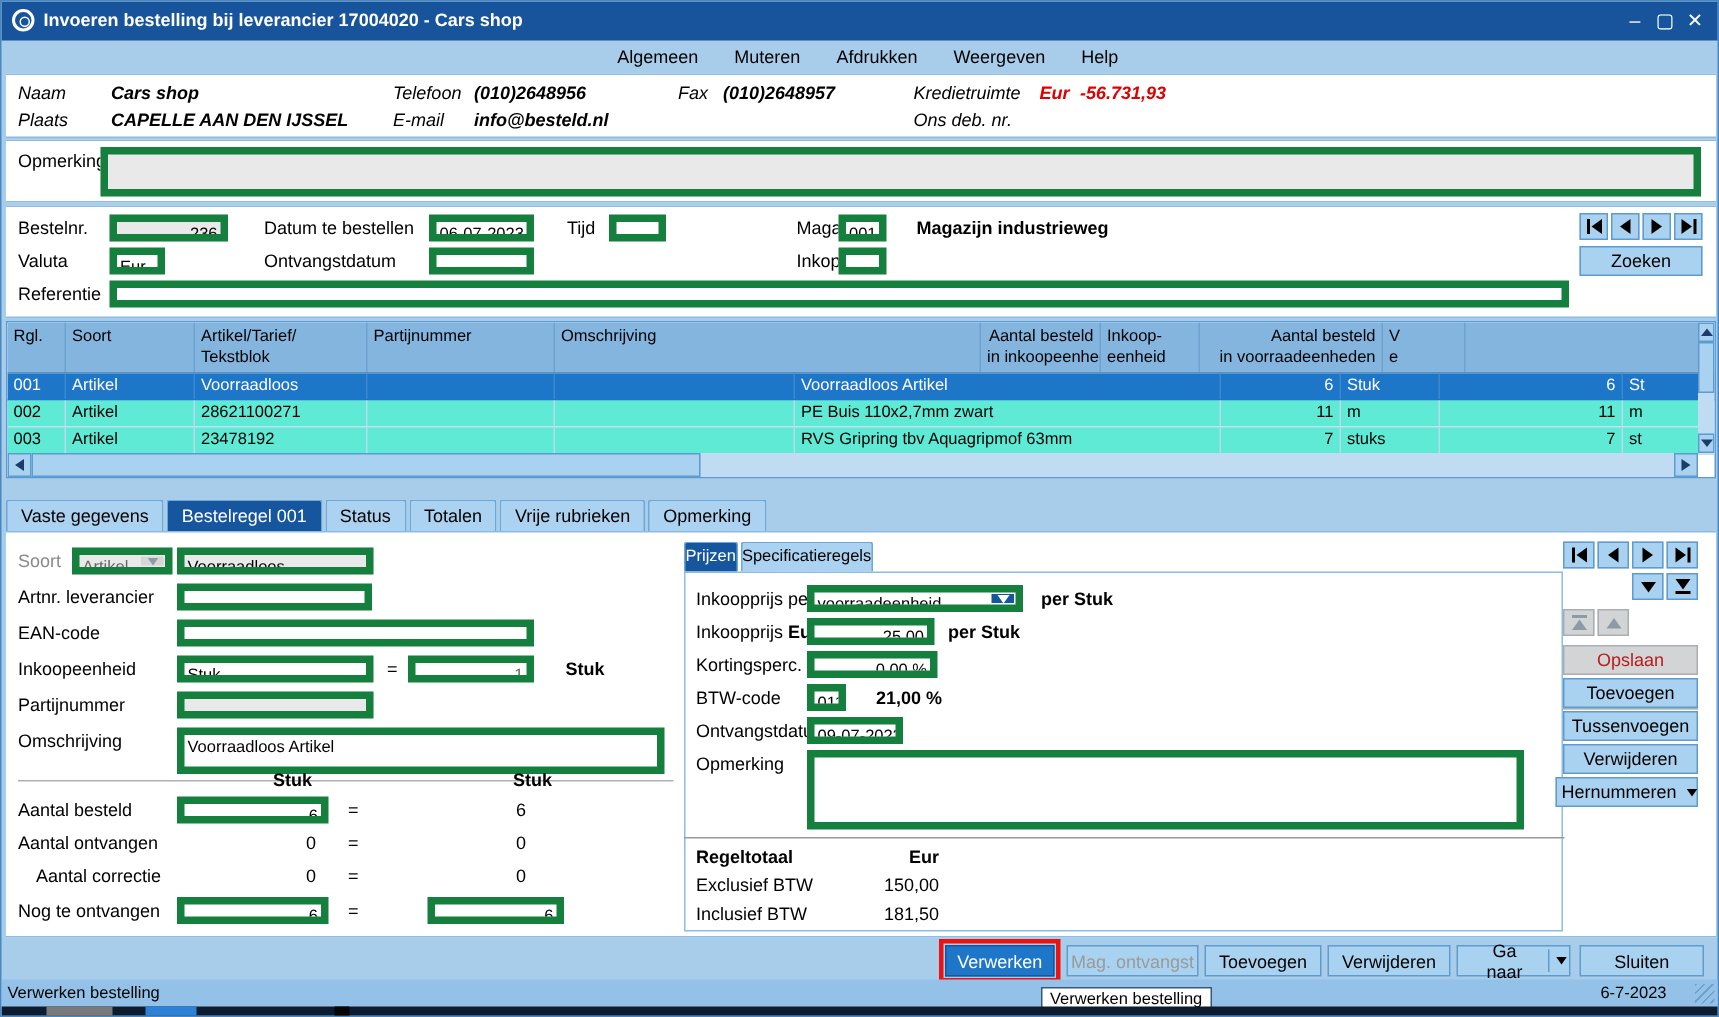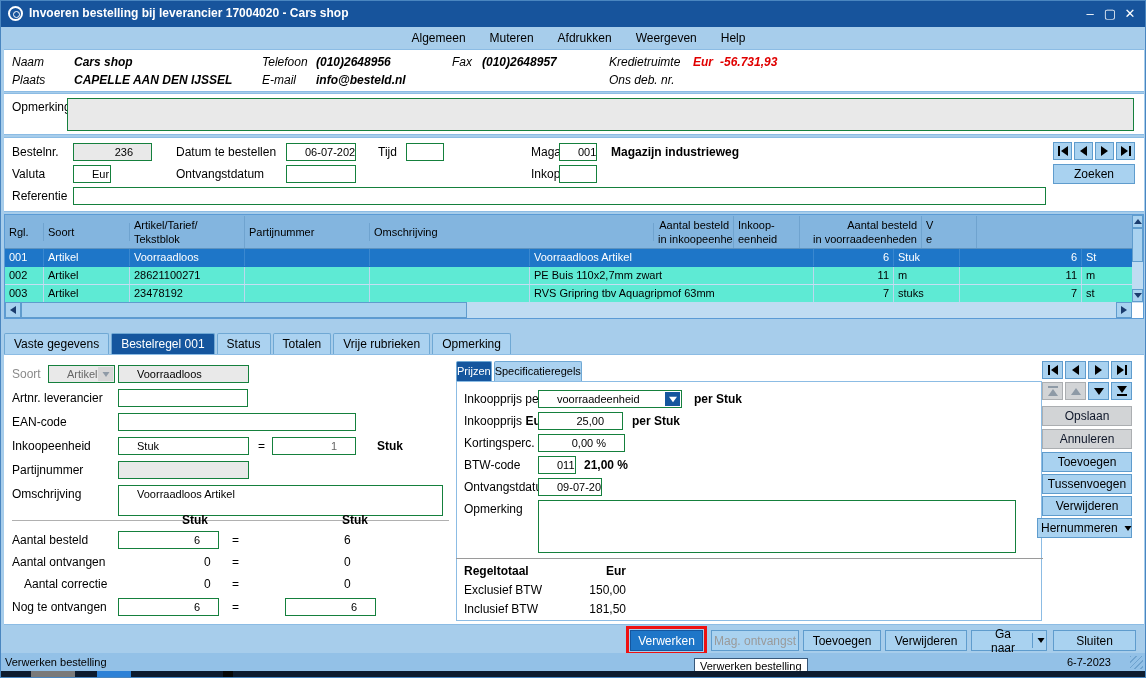--- a/index.html
+++ b/index.html
@@ -15,47 +15,47 @@
   .menubar { position:absolute; left:0; top:26px; width:1146px; height:21px; display:flex; gap:24px; padding-left:9px; align-items:center;justify-content:center; }
   .menubar .mi { font-size:12px; color:#000; }
 
   
   .panel { position:absolute; left:3px; width:1140px; background:#fff; border-top:1px solid #8CBCE4; border-bottom:1px solid #8CBCE4; }
 
   .lbl { position:absolute; font-size:12px; color:#000; white-space:nowrap; }
   .lbl.gray { color:#8a8a8a; }
   .b { font-weight:bold; }
   .red { color:#E00000; }
-  .fld { position:absolute; height:18px; background:#fff; border:1px solid #15803d; font-size:11px; line-height:15px; padding:1px 18px; color:#000; white-space:nowrap; overflow:hidden; }
+  .fld { position:absolute; height:18px; background:#fff; border:5px solid #15803d; font-size:11px; line-height:15px; padding:1px 2px; color:#000; white-space:nowrap; overflow:hidden; }
   .fld.gray { background:#E9E9E9; }
   .fld.right { text-align:right; }
   .fld.dim { color:#666; }
 
   .btn { position:absolute; background:#A9D2F0; border:1px solid #5F9CCD; text-align:center; font-size:12px; color:#000; display:flex; align-items:center; justify-content:center; }
-  .btn.gbtn { background:#D2D4D6; border-color:#ABAEB1; color:#0f172a; }
+  .btn.gbtn { background:#D2D4D6; border-color:#ABAEB1; color:#b91c1c;margin-top:24px; }
   .btn.dtext { color:#9A9A9A; }
   .btn.primary { background:#1E76C8; border-color:#15569E; color:#fff; }
 
   
   .tl { width:0; height:0; border:5px solid transparent; border-left:none; border-right:7px solid #000; }
   .tr { width:0; height:0; border:5px solid transparent; border-right:none; border-left:7px solid #000; }
   .tu { width:0; height:0; border:5px solid transparent; border-top:none; border-bottom:7px solid #8E9AA6; }
   .td { width:0; height:0; border:5px solid transparent; border-bottom:none; border-top:7px solid #000; }
   .td.w { border-top-color:#fff; transform:scale(.8); }
   .td.g { border-top-color:#8E9AA6; }
   .vbar { width:2px; height:10px; background:#000; }
   .hbar { width:10px; height:2px; background:#000; }
   .hbar.g { background:#8E9AA6; }
 
   .dd { position:absolute; right:1px; top:1px; bottom:1px; width:15px; background:#15569E; display:flex; align-items:center; justify-content:center; }
   .dd.dis { background:#D6D6D6; }
 
   
   .grid { position:absolute; left:3px; top:213px; width:1140px; height:105px; background:#fff; border:1px solid #5B9BD5; overflow:hidden; }
-  .ghead { display:flex; height:34px; background:#83B5DF; border-bottom:1px solid #5E93BF;align-items:center; }
+  .ghead { display:flex; height:34px; background:#83B5DF; border-bottom:1px solid #5E93BF; }
   .gh { border-right:1px solid #6FA3CF; padding:2px 4px; font-size:11px; line-height:14px; white-space:nowrap; overflow:hidden; flex:none; }
   .gh.r { text-align:right; }
   .grow { display:flex; height:18px; background:#5eead4; border-bottom:1px solid #C6DEF2; }
   .gc { border-right:1px solid #BCD8EE; padding:1px 4px; font-size:11px; line-height:14px; white-space:nowrap; overflow:hidden; flex:none; }
   .gc.r { text-align:right; }
   .grow.sel { background:#1E76C8; color:#fff; border-bottom-color:#1E76C8; }
   .grow.sel .gc { border-right-color:#3A88D0; }
   .w0{width:39px}.w1{width:86px}.w2{width:115px}.w3{width:125px}.w4{width:160px}
   .w5{width:284px}.w6{width:80px}.w7{width:66px}.w8{width:122px}.w9{width:55px}
 

